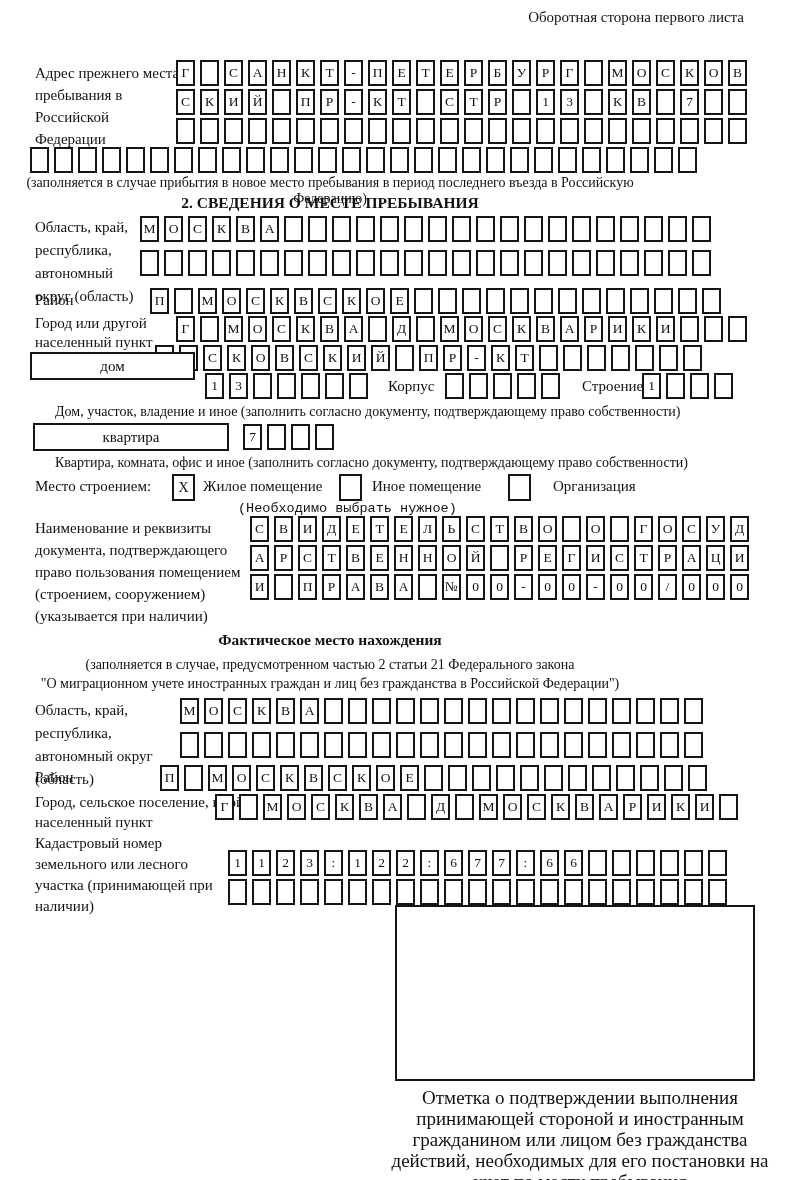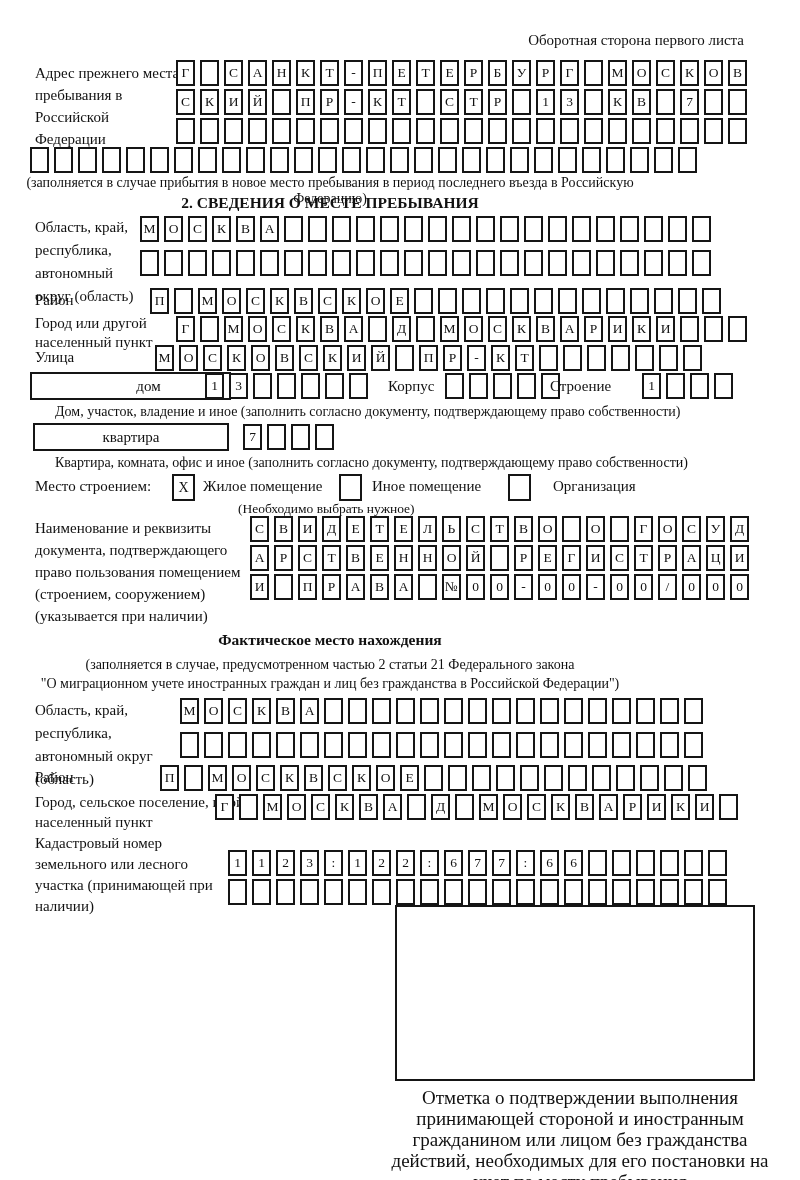--- a/index.html
+++ b/index.html
@@ -23,21 +23,21 @@
   }
   .checkbox{
     position:absolute;width:19px;height:23px;border:2px solid #151515;
     text-align:center;line-height:23px;font-size:14px;background:#fff;
   }
   .markbox{position:absolute;border:2px solid #151515;background:#fff;}
 </style>
 </head>
 <body>
 
-<div class="abs" style="top:32px;right:56px;font-size:15px;">Оборотная сторона первого листа</div>
+<div class="abs" style="top:9px;right:56px;font-size:15px;">Оборотная сторона первого листа</div>
 
 <div class="abs lbl" style="left:35px;top:62px;width:145px;line-height:22px;">Адрес прежнего места пребывания в Российской Федерации</div>
 <div class="boxrow" style="left:176px;top:60px;">
     <span class="cell">Г</span>
     <span class="cell"></span>
     <span class="cell">С</span>
     <span class="cell">А</span>
     <span class="cell">Н</span>
     <span class="cell">К</span>
     <span class="cell">Т</span>
@@ -275,39 +275,39 @@
     <span class="cell">Т</span>
     <span class="cell"></span>
     <span class="cell"></span>
     <span class="cell"></span>
     <span class="cell"></span>
     <span class="cell"></span>
     <span class="cell"></span>
     <span class="cell"></span>
   </div>
 
-<div class="bigbox" style="left:30px;top:372px;width:161px;padding-left:36px;">дом</div>
+<div class="bigbox" style="left:30px;top:352px;width:161px;">дом</div>
 <div class="boxrow" style="left:205px;top:373px;">
     <span class="cell">1</span>
     <span class="cell">3</span>
     <span class="cell"></span>
     <span class="cell"></span>
     <span class="cell"></span>
     <span class="cell"></span>
     <span class="cell"></span>
   </div>
 <div class="abs lbl" style="left:388px;top:377px;">Корпус</div>
 <div class="boxrow" style="left:445px;top:373px;">
     <span class="cell"></span>
     <span class="cell"></span>
     <span class="cell"></span>
     <span class="cell"></span>
     <span class="cell"></span>
   </div>
-<div class="abs lbl" style="left:550px;top:377px;">Строение</div>
+<div class="abs lbl" style="left:582px;top:377px;">Строение</div>
 <div class="boxrow" style="left:642px;top:373px;">
     <span class="cell">1</span>
     <span class="cell"></span>
     <span class="cell"></span>
     <span class="cell"></span>
   </div>
 <div class="abs note" style="left:35px;top:404px;">Дом, участок, владение и иное (заполнить согласно документу, подтверждающему право собственности)</div>
 
 <div class="bigbox" style="left:33px;top:423px;width:192px;">квартира</div>
 <div class="boxrow" style="left:243px;top:424px;">
@@ -318,21 +318,21 @@
   </div>
 <div class="abs note" style="left:35px;top:455px;">Квартира, комната, офис и иное (заполнить согласно документу, подтверждающему право собственности)</div>
 
 <div class="abs lbl" style="left:35px;top:477px;">Место строением:</div>
 <span class="checkbox" style="left:172px;top:474px;">X</span>
 <div class="abs lbl" style="left:203px;top:477px;">Жилое помещение</div>
 <span class="checkbox" style="left:339px;top:474px;"></span>
 <div class="abs lbl" style="left:372px;top:477px;">Иное помещение</div>
 <span class="checkbox" style="left:508px;top:474px;"></span>
 <div class="abs lbl" style="left:553px;top:477px;">Организация</div>
-<div class="abs" style="left:238px;top:501px;font-size:13.5px;">(Необходимо выбрать нужное)</div>
+<div class="abs" style="left:238px;top:501px;font-size:13.5px;font-family:Liberation Mono, monospace;">(Необходимо выбрать нужное)</div>
 
 <div class="abs lbl" style="left:35px;top:517px;width:218px;line-height:22px;">Наименование и реквизиты документа, подтверждающего право пользования помещением (строением, сооружением) (указывается при наличии)</div>
 <div class="boxrow" style="left:250px;top:516px;">
     <span class="cell">С</span>
     <span class="cell">В</span>
     <span class="cell">И</span>
     <span class="cell">Д</span>
     <span class="cell">Е</span>
     <span class="cell">Т</span>
     <span class="cell">Е</span>

